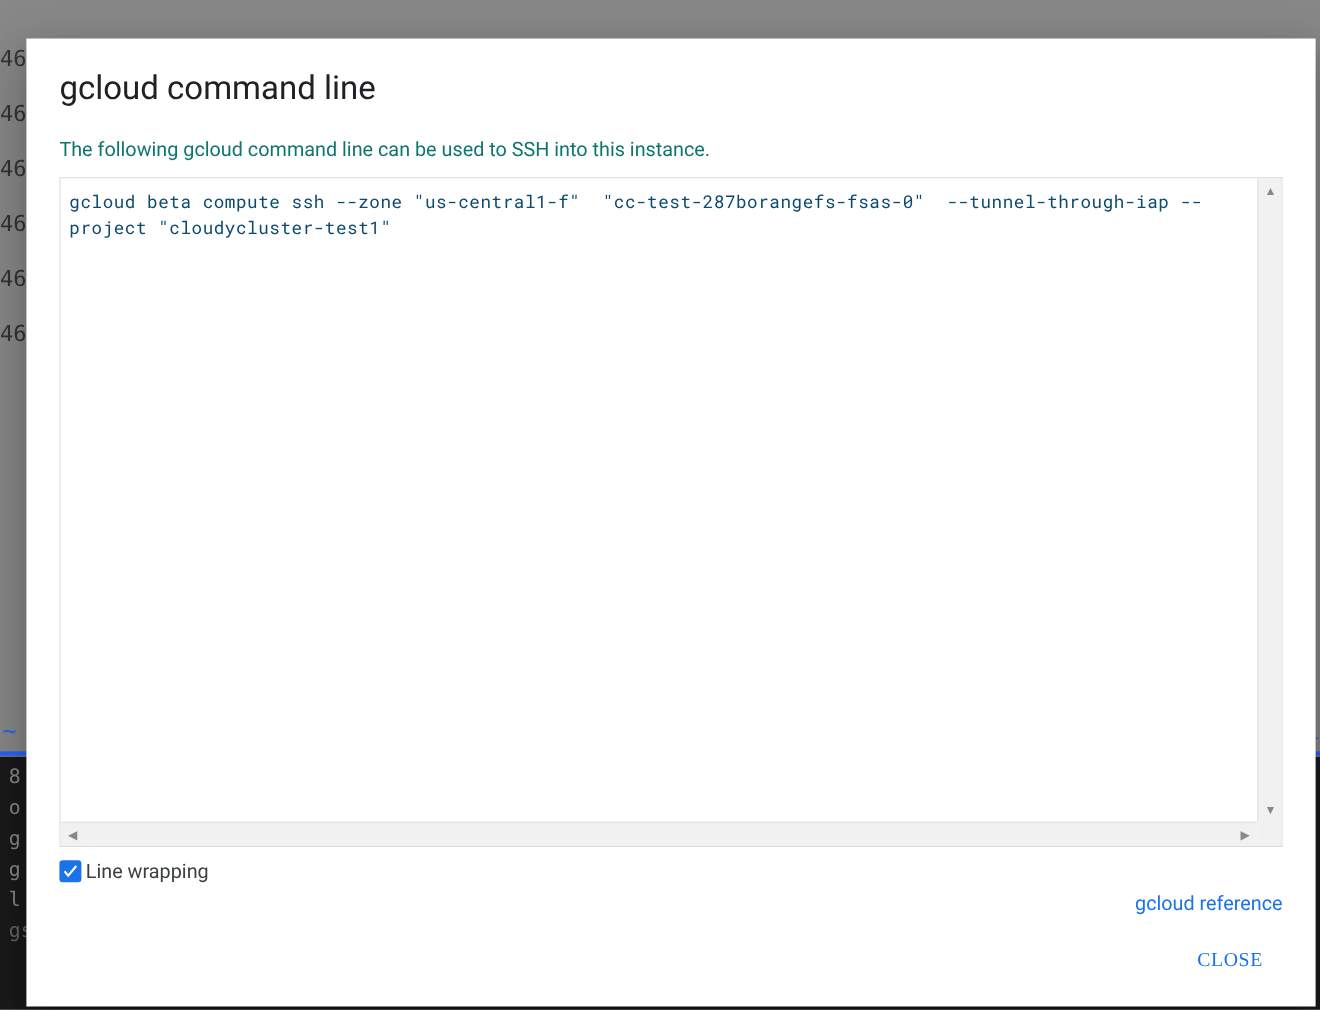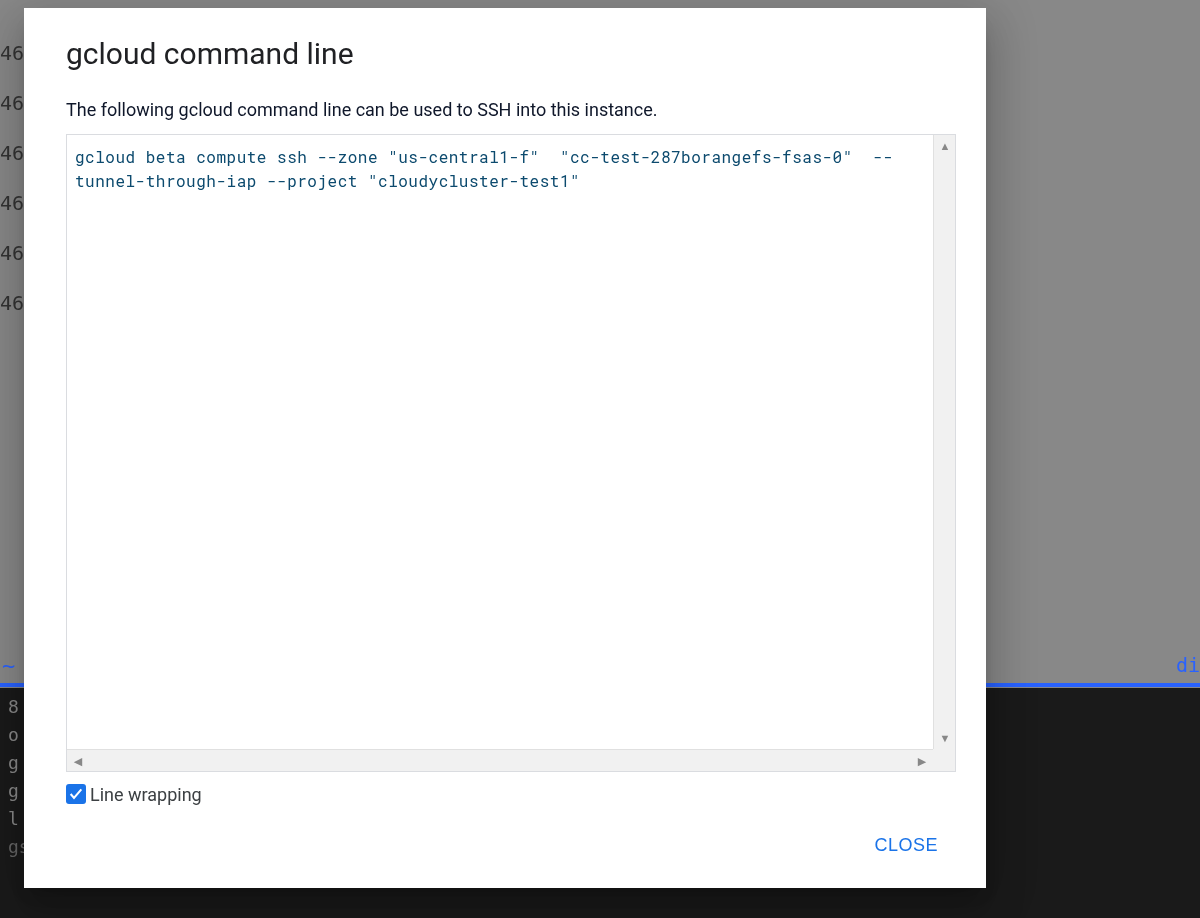--- a/index.html
+++ b/index.html
@@ -72,40 +72,40 @@
     .bg-blue-bar {
       position: absolute;
       left: 0;
       top: 683px;
       width: 1200px;
       height: 4px;
       background: #2962ff;
     }
     .modal {
       position: absolute;
-      top: 8px;
+      top: 35px;
       left: 24px;
-      width: 962px;
+      width: 1172px;
       height: 880px;
       background: #fff;
       box-shadow: 0 11px 15px -7px rgba(0,0,0,.2), 0 24px 38px 3px rgba(0,0,0,.14), 0 9px 46px 8px rgba(0,0,0,.12);
-      padding: 28px 30px 20px 42px;
+      padding: 28px 30px 20px 30px;
       display: flex;
       flex-direction: column;
     }
     .modal-title {
       font-size: 30px;
       font-weight: 400;
       color: #202124;
       margin-bottom: 28px;
       letter-spacing: 0px;
     }
     .modal-description {
       font-size: 18px;
-      color: #0f172a;
+      color: #0f766e;
       margin-bottom: 14px;
       font-weight: 400;
     }
     .code-area-wrapper {
       position: relative;
       flex: 1;
       border: 1px solid #dadce0;
       background: #fff;
       display: flex;
       flex-direction: column;
@@ -220,21 +220,21 @@
     .btn {
       font-size: 18px;
       font-weight: 500;
       letter-spacing: 0.5px;
       color: #1a73e8;
       background: transparent;
       border: none;
       padding: 12px 18px;
       cursor: pointer;
       text-transform: uppercase;
-      font-family: Liberation Sans, sans-serif;
+      font-family: Liberation Serif, serif;
     }
     .btn-highlighted {
       border: 3px solid #00c800;
       padding: 10px 16px;
     }
   </style>
 </head>
 <body>
 
 <div class="backdrop">
@@ -278,17 +278,20 @@
 
   <div class="checkbox-row">
     <div class="checkbox">
       <svg viewBox="0 0 24 24">
           <polyline points="4 12 9 18 20 5"></polyline>
         </svg>
     </div>
     <span class="checkbox-label">Line wrapping</span>
   </div>
 
+  <div class="reference-row">
+    <a class="reference-link">gcloud reference</a>
+  </div>
 
   <div class="button-row">
     <button class="btn">CLOSE</button>
   </div>
 </div>
 
 </body></html>

